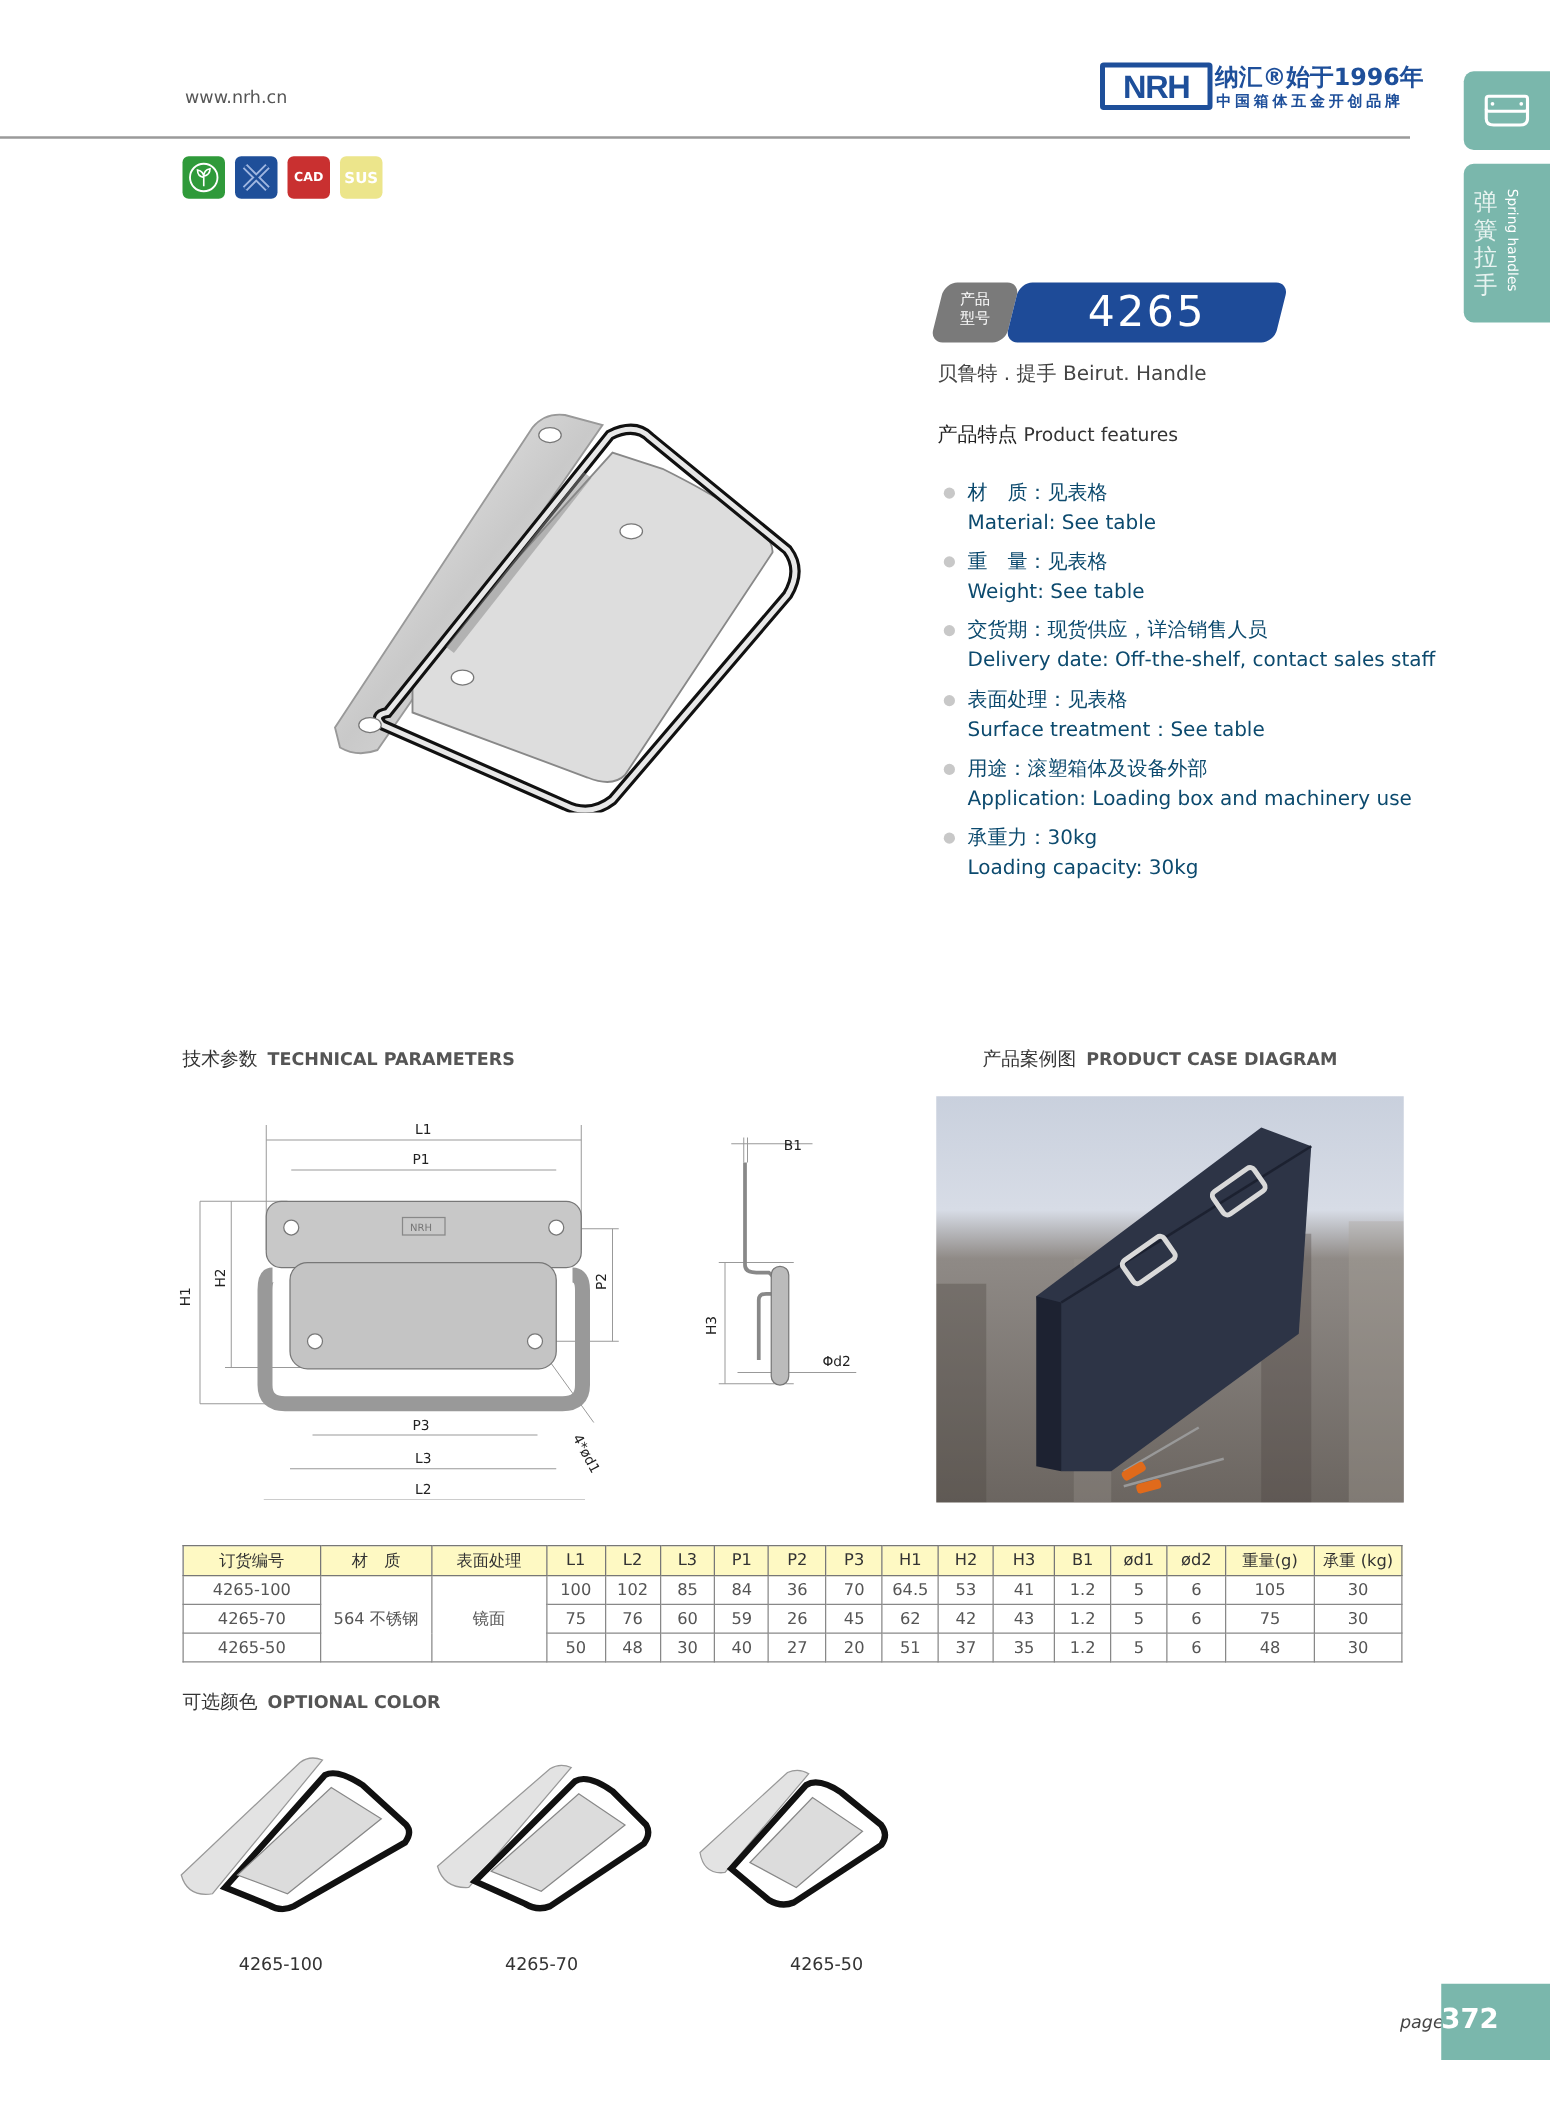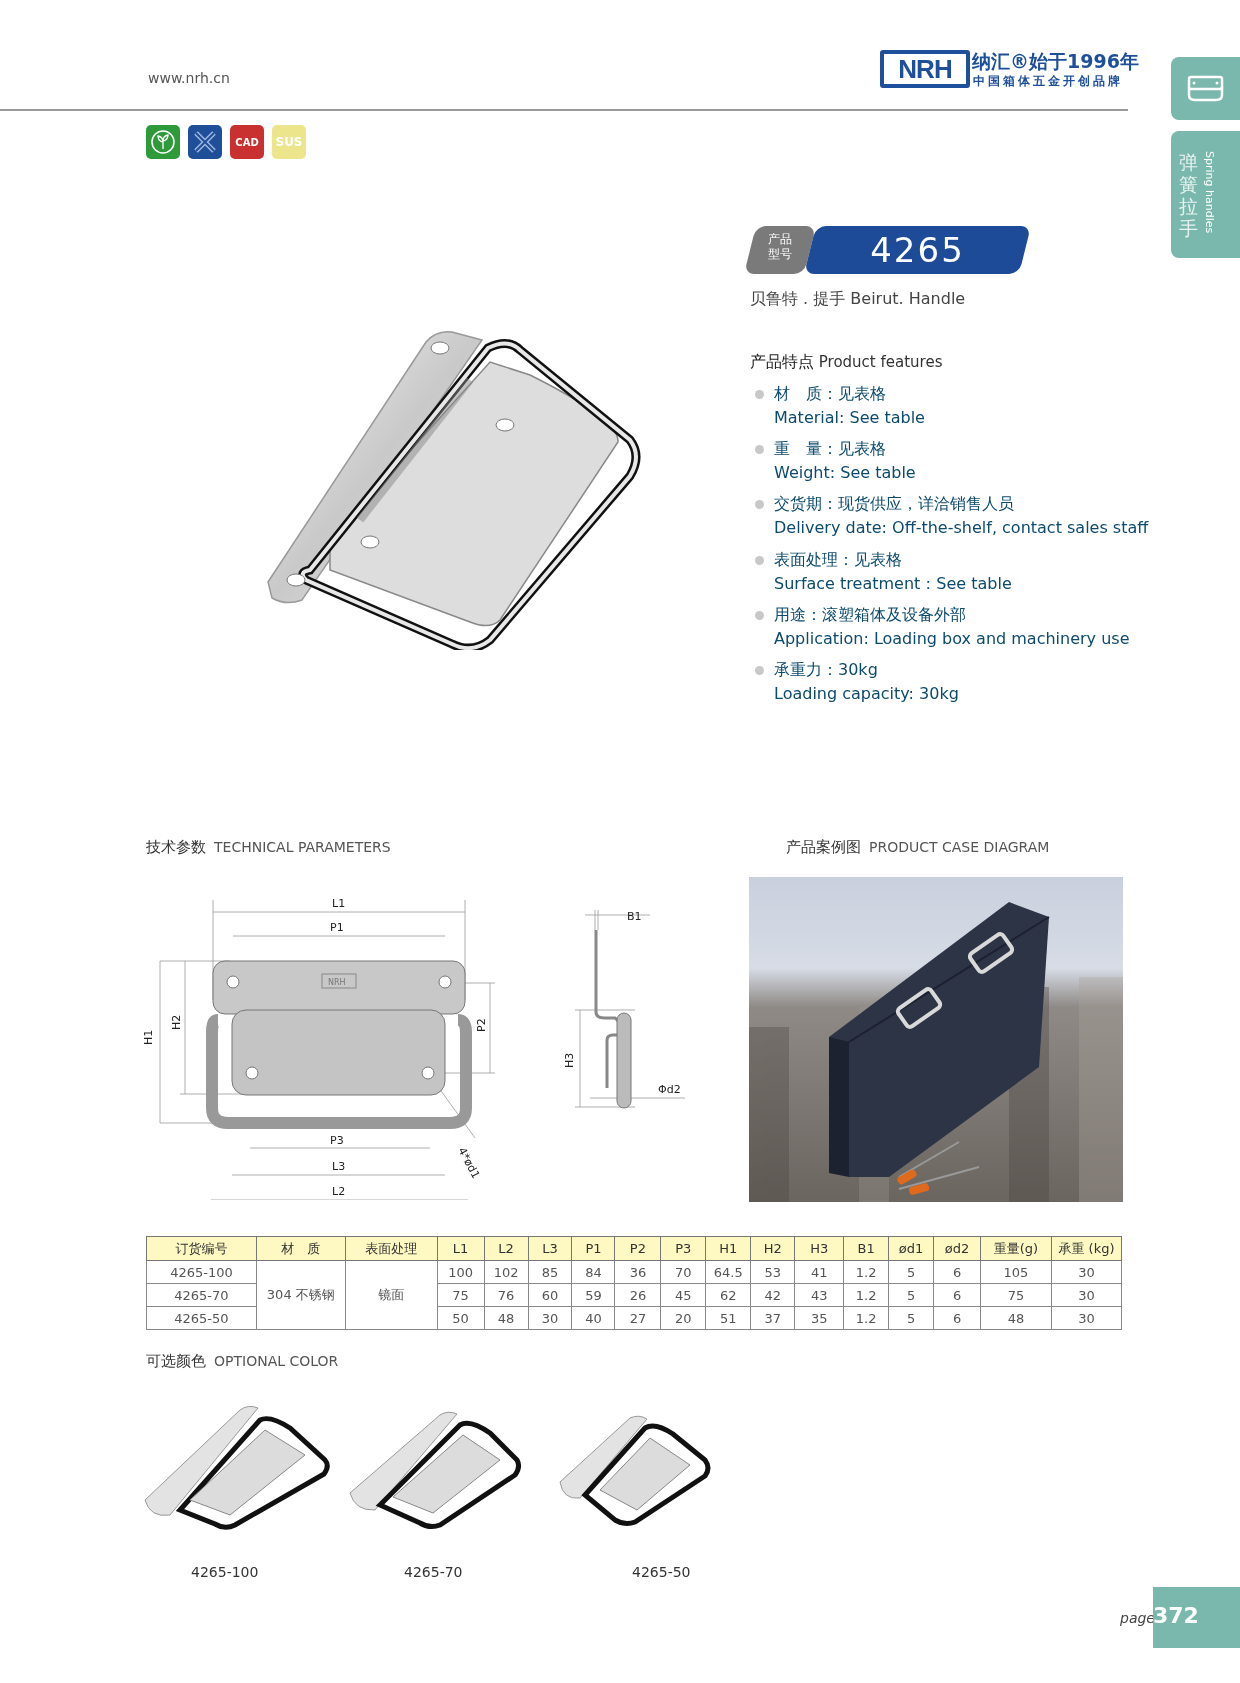--- a/index.html
+++ b/index.html
@@ -14,27 +14,27 @@
   .tab-cat{left:1171px;top:131px;width:69px;height:127px;background:#7ab7ac;border-radius:8px 0 0 8px;}
   .tab-cat .cn{position:absolute;left:8px;top:20px;width:22px;font-size:19px;line-height:22px;color:#e7f3f0;}
   .tab-cat .en{position:absolute;left:32px;top:20px;writing-mode:vertical-rl;font-size:11px;color:#fff;}
   .badge{top:125px;width:34px;height:34px;border-radius:5px;display:flex;align-items:center;justify-content:center;font-size:10px;font-weight:bold;color:#fff;}
   .b1{left:146px;background:#2f9a3a;} .b2{left:188px;background:#1f4f99;} .b3{left:230px;background:#c93030;} .b4{left:272px;background:#ece58b;color:#fff;font-size:12px;}
   .model-tag{left:750px;top:226px;width:60px;height:48px;background:#7a7a7a;transform:skewX(-14deg);border-radius:10px;}
   .model-tag-txt{left:762px;top:232px;font-size:12px;line-height:15px;color:#fff;width:36px;text-align:center;}
   .model-num-bg{left:810px;top:226px;width:215px;height:48px;background:#1e4b98;transform:skewX(-14deg);border-radius:10px;}
   .model-num{left:810px;top:226px;width:215px;height:48px;line-height:48px;text-align:center;font-size:34px;color:#fff;letter-spacing:2px;}
   .product-name{left:750px;top:289px;font-size:16px;color:#444;white-space:nowrap;}
-  .feat-title{left:750px;top:352px;font-size:15px;color:#333;white-space:nowrap;}
+  .feat-title{left:750px;top:338px;font-size:15px;color:#333;white-space:nowrap;}
   .feat-title b{font-weight:normal;font-size:16px;color:#222;}
   .feat{left:750px;width:400px;font-size:16px;line-height:24px;color:#0c4a6e;}
   .feat .dot{position:absolute;left:5px;top:8px;width:9px;height:9px;border-radius:50%;background:#c8c8c8;}
   .feat .l1,.feat .l2{padding-left:24px;white-space:nowrap;}
   .sec-title{font-size:15px;color:#333;white-space:nowrap;}
-  .sec-title .en{font-size:14px;color:#555;margin-left:8px;}
+  .sec-title .en{font-size:14px;color:#555;margin-left:8px;font-weight:bold;}
   .case-img{left:749px;top:877px;width:374px;height:325px;background:linear-gradient(180deg,#c9d0dd 0%,#d7dce6 28%,#8f8a86 40%,#6b6560 100%);overflow:hidden;}
   table.spec{position:absolute;left:146px;top:1236px;width:976px;border-collapse:collapse;font-size:13px;color:#555;}
   table.spec th{background:#fef9c3;color:#333;font-weight:normal;height:23px;border:1px solid #777;padding:0;font-size:13px;}
   table.spec td{height:22px;border:1px solid #888;text-align:center;padding:0;}
   .opt-label{font-size:14px;color:#333;}
   .page-lbl{left:1120px;top:1610px;font-size:14px;color:#444;font-style:italic;}
   .page-box{left:1153px;top:1587px;width:87px;height:61px;background:#7ab7ac;color:#fff;font-size:22px;font-weight:bold;line-height:58px;padding-left:0;box-sizing:border-box;}
 </style>
 </head>
 <body>
@@ -250,21 +250,21 @@
       <th>B1</th>
       <th>ød1</th>
       <th>ød2</th>
       <th>重量(g)</th>
       <th>承重 (kg)</th>
     </tr>
   </thead>
   <tbody>
     <tr>
       <td>4265-100</td>
-      <td rowspan="3">304 不锈钢</td>
+      <td rowspan="3">564 不锈钢</td>
       <td rowspan="3">镜面</td>
       <td>100</td>
         <td>102</td>
         <td>85</td>
         <td>84</td>
         <td>36</td>
         <td>70</td>
         <td>64.5</td>
         <td>53</td>
         <td>41</td>

